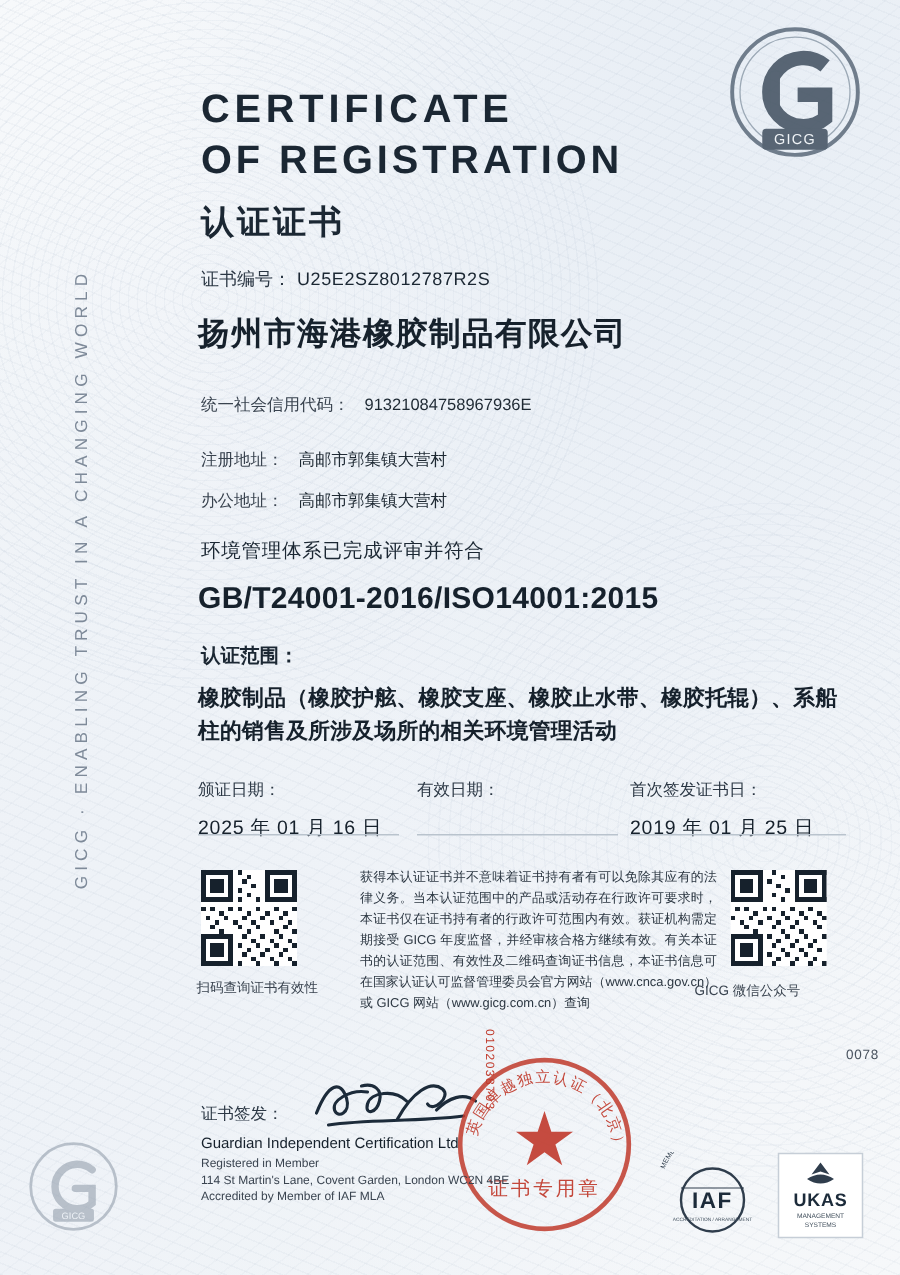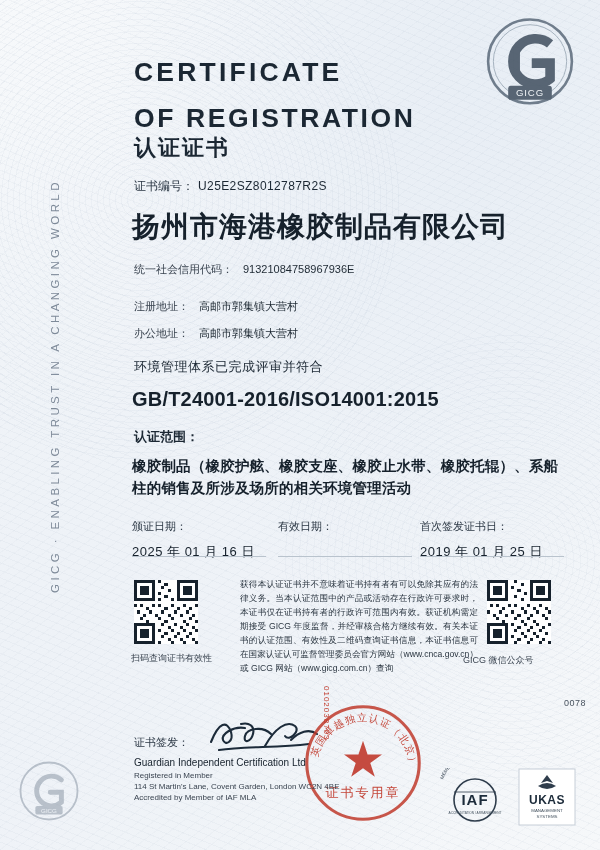--- a/index.html
+++ b/index.html
@@ -66,37 +66,37 @@
     position:absolute;right:22px;top:16px;width:96px;height:96px;opacity:.85;
   }
 
   .content{position:absolute;left:0;top:0;width:600px;height:716px;}
 
   .title-en{
     position:absolute;left:134px;top:55px;
     font-size:26.5px;font-weight:bold;letter-spacing:3.2px;
     color:#1b2733;line-height:1.30;
   }
-  .title-en .l2{letter-spacing:2.6px;margin-top:12px;}
+  .title-en .l2{letter-spacing:2.6px;}
 
   .title-cn{
     position:absolute;left:134px;top:133px;
     font-size:22px;font-weight:bold;letter-spacing:2px;color:#1b2733;
   }
   .lbl{color:#2b3744;}
   .val{color:#1b2733;}
 
   .cert-no{
     position:absolute;left:134px;top:178px;font-size:12px;color:#1b2733;
   }
   .cert-no .num{margin-left:4px;letter-spacing:.4px;}
 
   .company{
     position:absolute;left:132px;top:208px;
-    font-size:28px;font-weight:bold;color:#16212c;letter-spacing:1px;
+    font-size:21px;font-weight:bold;color:#16212c;letter-spacing:1px;
   }
 
   .kv{position:absolute;left:134px;font-size:11px;color:#39434f;text-align:right;}
   .kv .k{color:#39434f;}
   .kv .v{color:#1e2933;margin-left:10px;}
 
   .stmt{
     position:absolute;left:134px;top:358px;font-size:13px;color:#1b2733;letter-spacing:.5px;
   }
   .standard{

